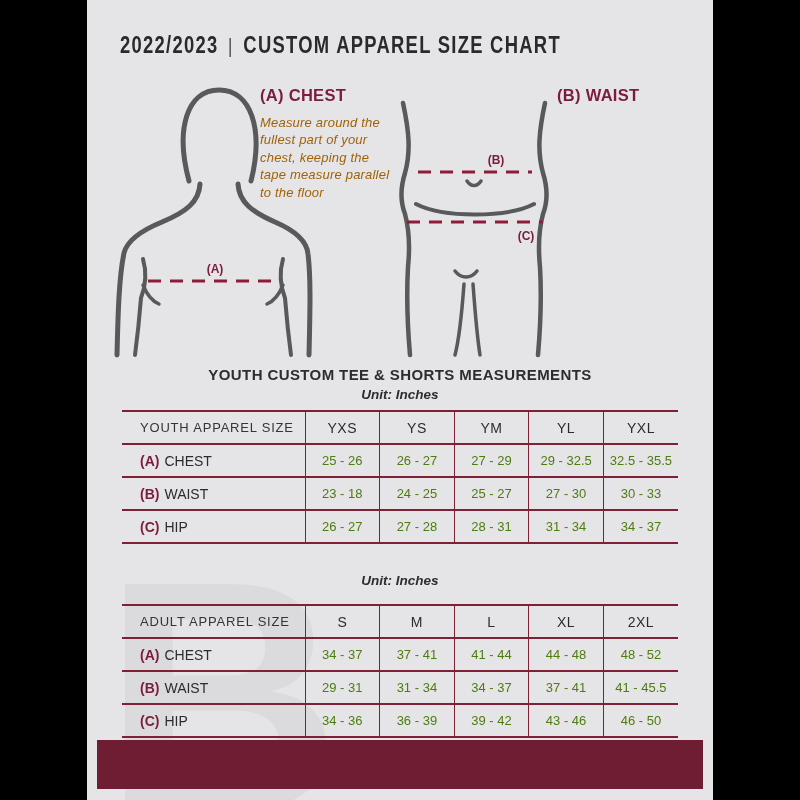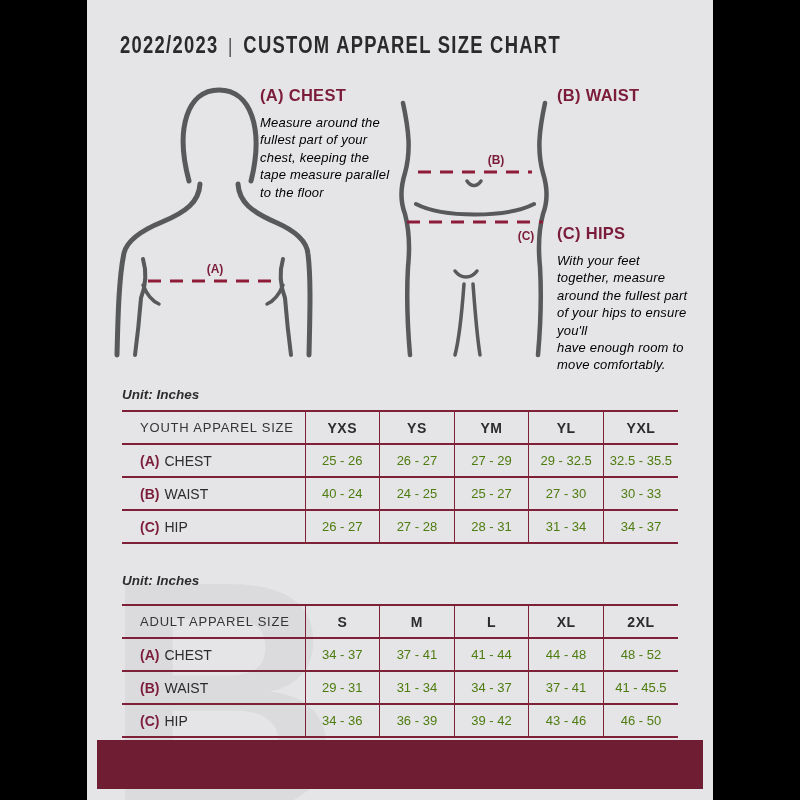--- a/index.html
+++ b/index.html
@@ -21,37 +21,37 @@
   .fig{position:absolute;}
   .fig-left{left:26px;top:85px;}
   .fig-right{left:308px;top:95px;}
 
   
   .measure-block{position:absolute;}
   .m-a{left:173px;top:86px;width:170px;}
   .m-b{left:470px;top:86px;width:152px;}
   .m-c{left:470px;top:224px;width:160px;}
   .m-head{font-size:16.5px;font-weight:bold;color:#7b1d3a;letter-spacing:0.3px;margin:0 0 9px 0;}
-  .m-text{font-size:13px;font-style:italic;color:#000000;line-height:1.34;white-space:pre-line;letter-spacing:0.2px;}
+  .m-text{font-size:13px;font-style:italic;color:#a16207;line-height:1.34;white-space:pre-line;letter-spacing:0.2px;}
 
   
   .tbl-title{position:absolute;left:35px;width:556px;text-align:center;font-weight:bold;font-size:15px;
              color:#2d2d2e;letter-spacing:0.4px;}
-  .tbl-unit{position:absolute;left:35px;width:556px;font-style:italic;font-weight:bold;
+  .tbl-unit{position:absolute;left:35px;width:556px;text-align:center;font-style:italic;font-weight:bold;
             font-size:13.5px;color:#2d2d2e;}
   .y-title{top:366px;} .y-unit{top:387px;} .a-title{top:552px;} .a-unit{top:573px;}
   table.size-table{position:absolute;left:35px;width:556px;border-collapse:collapse;table-layout:fixed;background:transparent;}
   .y-table{top:410px;} .a-table{top:604px;}
   .size-table col.c0{width:183px;}
   .size-table th,.size-table td{height:31px;padding:0;border-top:2px solid #7e2038;border-bottom:2px solid #7e2038;
       text-align:center;vertical-align:middle;margin-top:16px;}
   .size-table th+th,.size-table td+td{border-left:1.6px solid #7e2038;}
   .first-head{text-align:left !important;padding-left:18px !important;font-weight:normal;font-size:13px;
       letter-spacing:0.8px;color:#353537;}
-  .col-head{font-weight:bold;font-size:14px;color:#2c2c2d;letter-spacing:0.5px;}
+  .col-head{font-weight:normal;font-size:14px;color:#2c2c2d;letter-spacing:0.5px;}
   .row-label{text-align:left !important;padding-left:18px !important;font-size:14px;color:#2c2c2d;}
   .row-label .pfx{color:#7b1d3a;font-weight:bold;margin-right:5px;}
   .cell{font-size:13px;color:#4d7c0f;}
 
   .footer-bar{position:absolute;left:10px;top:740px;width:606px;height:49px;background:#6f1d33;}
 </style>
 </head>
 <body>
 
 <div class="stage">
@@ -118,31 +118,22 @@
         <div class="m-head">(A) CHEST</div>
         <div class="m-text">Measure around the
 fullest part of your
 chest, keeping the
 tape measure parallel
 to the floor</div>
       </div>
       <div class="measure-block m-b">
         <div class="m-head">(B) WAIST</div>
       </div>
-      <div class="measure-block m-c">
-        <div class="m-head">(C) HIPS</div>
-        <div class="m-text">With your feet
-together, measure
-around the fullest part
-of your hips to ensure
-you'll
-have enough room to
-move comfortably.</div>
-      </div>
-
+
+      <div class="tbl-title y-title">YOUTH CUSTOM TEE &amp; SHORTS MEASUREMENTS</div>
       <div class="tbl-unit y-unit">Unit: Inches</div>
       <table class="size-table y-table">
         <colgroup>
             <col class="c0">
             <col>
             <col>
             <col>
             <col>
             <col>
           </colgroup>
@@ -158,21 +149,21 @@
         <tr>
           <td class="row-label"><span class="pfx">(A)</span><span>CHEST</span></td>
           <td class="cell">25 - 26</td>
           <td class="cell">26 - 27</td>
           <td class="cell">27 - 29</td>
           <td class="cell">29 - 32.5</td>
           <td class="cell">32.5 - 35.5</td>
         </tr>
         <tr>
           <td class="row-label"><span class="pfx">(B)</span><span>WAIST</span></td>
-          <td class="cell">40 - 24</td>
+          <td class="cell">23 - 18</td>
           <td class="cell">24 - 25</td>
           <td class="cell">25 - 27</td>
           <td class="cell">27 - 30</td>
           <td class="cell">30 - 33</td>
         </tr>
         <tr>
           <td class="row-label"><span class="pfx">(C)</span><span>HIP</span></td>
           <td class="cell">26 - 27</td>
           <td class="cell">27 - 28</td>
           <td class="cell">28 - 31</td>

